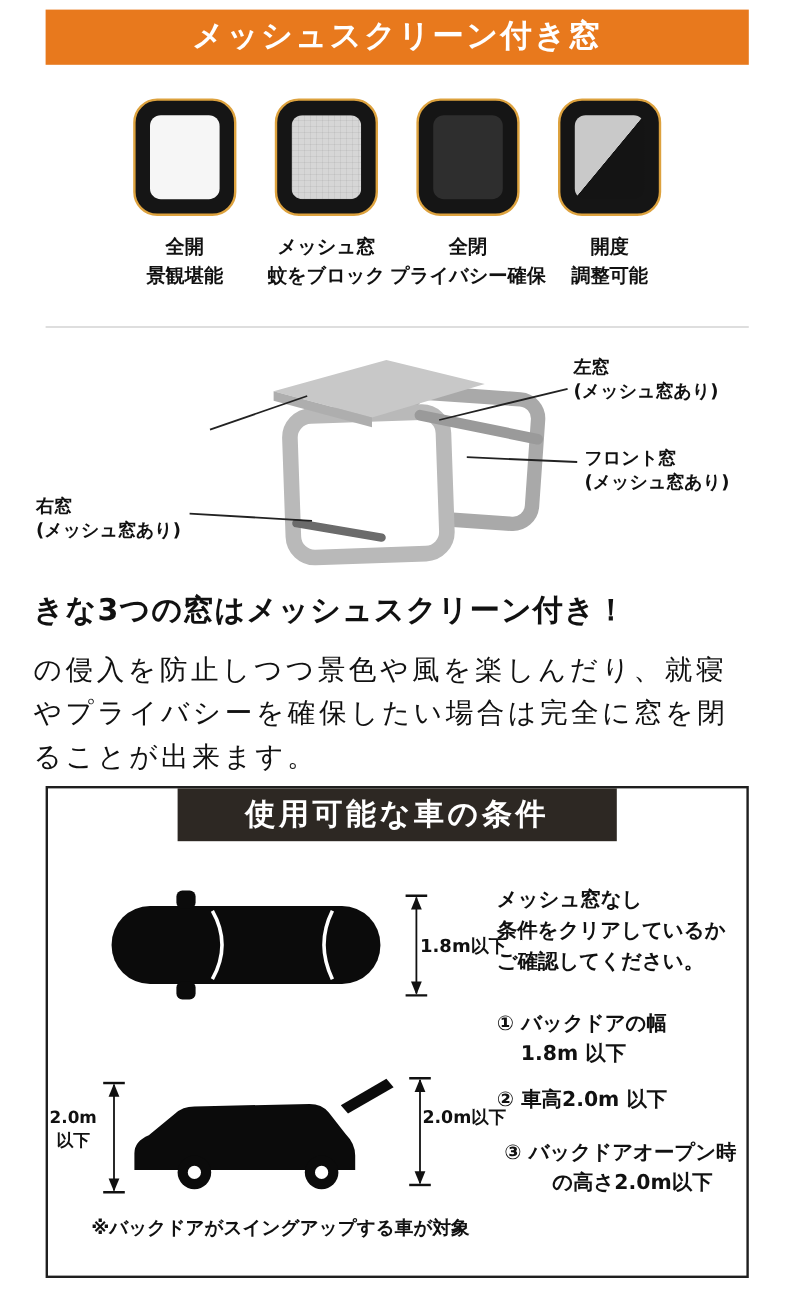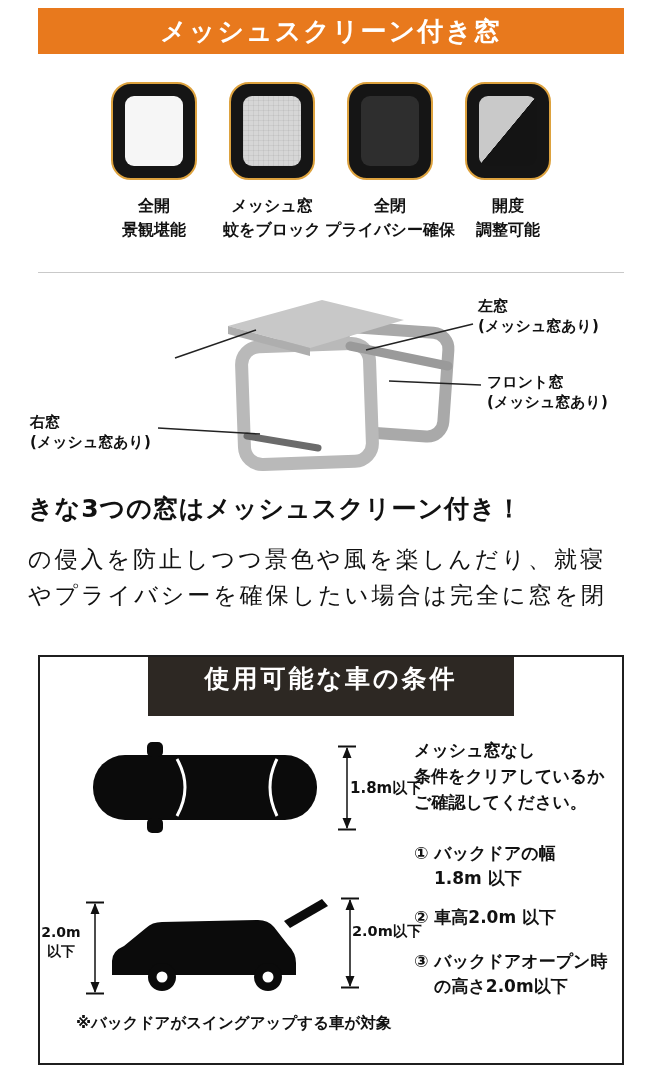--- a/index.html
+++ b/index.html
@@ -3,21 +3,21 @@
 <meta charset="utf-8">
 <style>
   * { margin:0; padding:0; box-sizing:border-box; }
   html,body { background:#ffffff; }
   body { font-family:"DejaVu Sans","Liberation Sans",sans-serif; color:#111; }
   .page { position:relative; width:662px; height:1080px; margin:0 auto; background:#fff; overflow:hidden; }
 
   
   .banner { position:absolute; left:38px; top:8px; width:586px; height:46px;
             background:#E8791D; color:#fff; font-size:26px; font-weight:bold;
-            text-align:center; line-height:46px; letter-spacing:2px; }
+            text-align:center; line-height:46px; letter-spacing:2px;font-family:Liberation Mono, monospace; }
 
   
   .modes { position:absolute; left:0; top:82px; width:662px;
            display:flex; justify-content:center; }
   .mode  { display:flex; flex-direction:column; align-items:center; width:118px; }
   .win-frame { width:86px; height:98px; background:#151515;
                border:2px solid #DDA23E; border-radius:20px; padding:12px; }
   .win-inner { width:100%; height:100%; border-radius:9px; }
   .win-open   { background:#f6f6f6; }
   .win-mesh   { background:#d6d6d6;
@@ -37,33 +37,33 @@
 
   
   .para { position:absolute; left:28px; top:492px; width:616px; color:#111; }
   .para .headline { font-size:25px; font-weight:bold; letter-spacing:1px; margin-bottom:16px; white-space:nowrap; }
   .para .pline { font-size:23px; letter-spacing:3px; line-height:36px; white-space:nowrap; }
 
   
   .carbox { position:absolute; left:38px; top:655px; width:586px; height:410px;
             border:2px solid #1f1f1f; background:#fff; }
   .carbox-header { position:absolute; left:50%; transform:translateX(-50%); top:0;
-                   width:366px; height:59px; background:#2D2823; color:#fff;
+                   width:366px; height:44px; background:#2D2823; color:#fff;
                    font-size:25px; font-weight:bold; text-align:center; line-height:44px;
                    letter-spacing:3px; white-space:nowrap; }
   .carbox svg.fig { position:absolute; }
   .dimlabel { position:absolute; font-weight:bold; color:#111; white-space:nowrap; }
   .dim-18 { left:310px; top:122px; font-size:15px; }
   .dim-20l { left:0; top:266px; width:42px; font-size:14px; line-height:19px; text-align:center; }
   .dim-20r { left:312px; top:265px; font-size:14.5px;text-align:right; }
   .rightcol { position:absolute; left:374px; width:206px; color:#111; }
   .rc-intro { top:80px; font-size:17px; font-weight:bold; line-height:26px; }
   .rc-item  { font-size:17px; font-weight:bold; line-height:25px; }
   .rc-item .l2 { padding-left:20px; }
-  .rc-i1 { top:184px; } .rc-i2 { top:248px; } .rc-i3 { top:292px; }
+  .rc-i1 { top:184px; } .rc-i2 { top:248px; } .rc-i3 { top:292px;text-align:center; }
   .carnote { position:absolute; left:36px; top:356px; font-size:15.5px; font-weight:bold; white-space:nowrap; }
 </style>
 </head>
 <body>
 
 <div class="page">
 
   <div class="banner">メッシュスクリーン付き窓</div>
 
   <div class="modes">
@@ -145,20 +145,21 @@
     <div class="dlabel" style="left:30px; top:124px;">
       <div>右窓</div>
       <div>(メッシュ窓あり)</div>
     </div>
   </div>
 
   <div class="para">
     <div class="headline">きな3つの窓はメッシュスクリーン付き！</div>
     <div class="pline">の侵入を防止しつつ景色や風を楽しんだり、就寝</div>
     <div class="pline">やプライバシーを確保したい場合は完全に窓を閉</div>
+    <div class="pline">ることが出来ます。</div>
   </div>
 
   <div class="carbox">
     <div class="carbox-header">使用可能な車の条件</div>
 
     <svg class="fig" style="left:45px; top:78px;" width="240" height="105" viewBox="0 0 240 105">
       <rect x="8" y="20" width="224" height="65" rx="32" fill="#0b0b0b"></rect>
       <rect x="62" y="7" width="16" height="15" rx="5" fill="#0b0b0b"></rect>
       <rect x="62" y="83" width="16" height="15" rx="5" fill="#0b0b0b"></rect>
       <path d="M92,24 q16,28 0,57" stroke="#ffffff" stroke-width="3" fill="none"></path>

